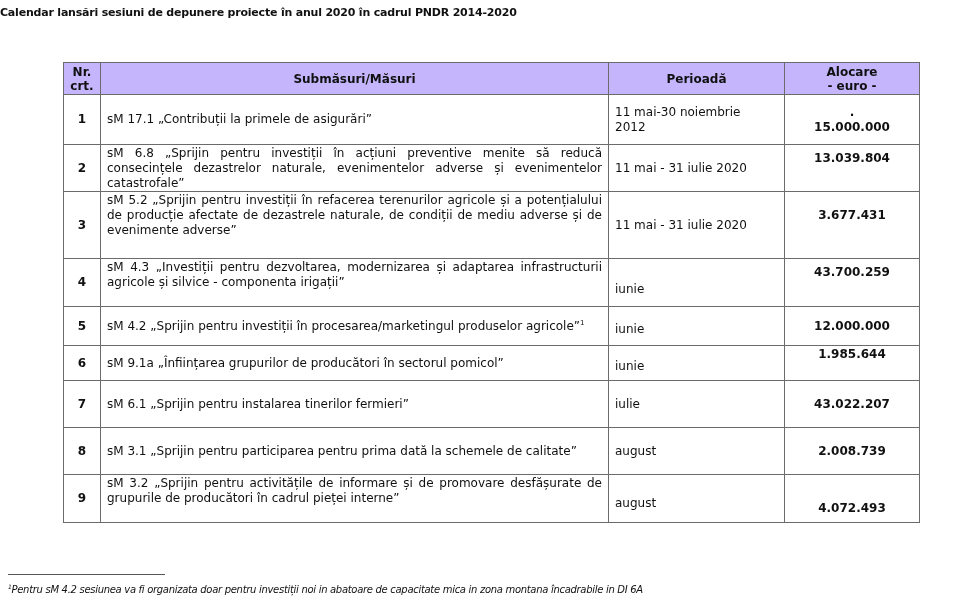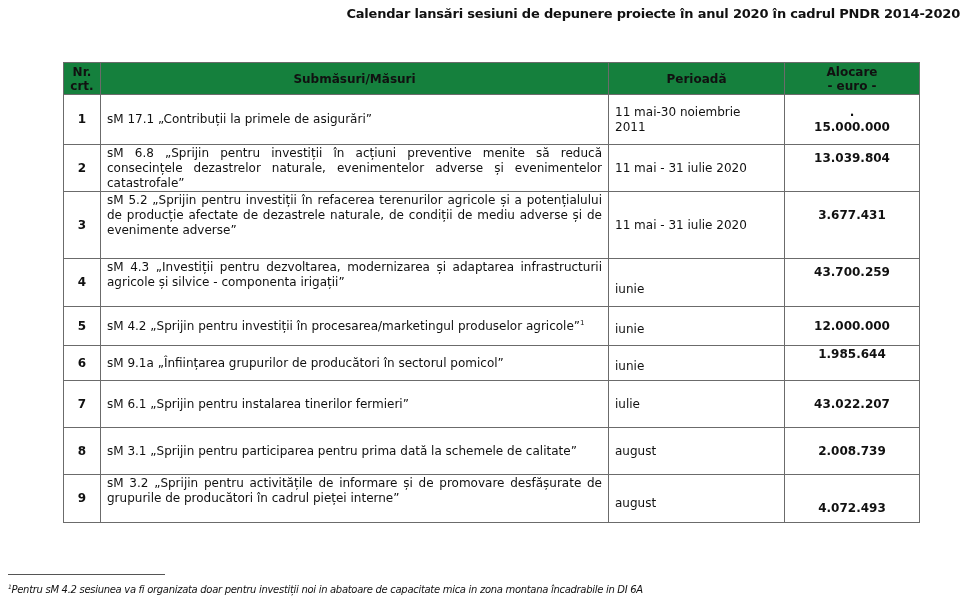--- a/index.html
+++ b/index.html
@@ -1,33 +1,33 @@
 <!DOCTYPE html>
 <html><head>
 <meta charset="utf-8">
 <style>
   html, body { margin: 0; padding: 0; background: #ffffff; }
   body {
     width: 960px; height: 601px; position: relative; overflow: hidden;
     font-family: "DejaVu Sans", sans-serif; color: #111;
   }
   .title {
-    position: absolute; top: 6px; left: 0; width: 960px; text-align: right;
-    font-size: 13px; font-weight: bold; letter-spacing: -0.2px;
+    position: absolute; top: 6px; left: 0; width: 960px; text-align: left;
+    font-size: 11px; font-weight: bold; letter-spacing: -0.2px;
   }
   table.cal {
     position: absolute; top: 62px; left: 63px; width: 856px;
     border-collapse: collapse; table-layout: fixed;
     font-size: 12px; line-height: 15px;
   }
   table.cal th, table.cal td {
     border: 1px solid #6b6b6b; padding: 0 6px; vertical-align: middle;
   }
   table.cal th {
-    background: #15803d; font-weight: bold; text-align: center; height: 31px;
+    background: #c4b5fd; font-weight: bold; text-align: center; height: 31px;
     font-size: 12px; line-height: 14px;
   }
   col.c-nr { width: 37px; }
   col.c-sub { width: 508px; }
   col.c-per { width: 176px; }
   col.c-alo { width: 135px; }
   td.nr { text-align: center; font-weight: bold; padding: 0; }
   td.sub { text-align: justify; text-align-last: left; padding: 0 5px; }
   td.sub.top { vertical-align: top; padding-top: 1px; }
   td.per { text-align: left; }
@@ -70,21 +70,21 @@
         <span>- euro -</span>
       </th>
     </tr>
   </thead>
   <tbody>
     <tr style="height:50px">
       <td class="nr">1</td>
       <td class="sub">sM 17.1 „Contribuții la primele de asigurări”</td>
       <td class="per">
         <span>11 mai-30 noiembrie</span><br>
-        <span>2011</span>
+        <span>2012</span>
       </td>
       <td class="alo">
         <span>.</span><br>
         <span>15.000.000</span>
       </td>
     </tr>
     <tr style="height:47px">
       <td class="nr">2</td>
       <td class="sub">sM 6.8 „Sprijin pentru investiții în acțiuni preventive menite să reducă consecințele dezastrelor naturale, evenimentelor adverse și evenimentelor catastrofale”</td>
       <td class="per">11 mai - 31 iulie 2020</td>

